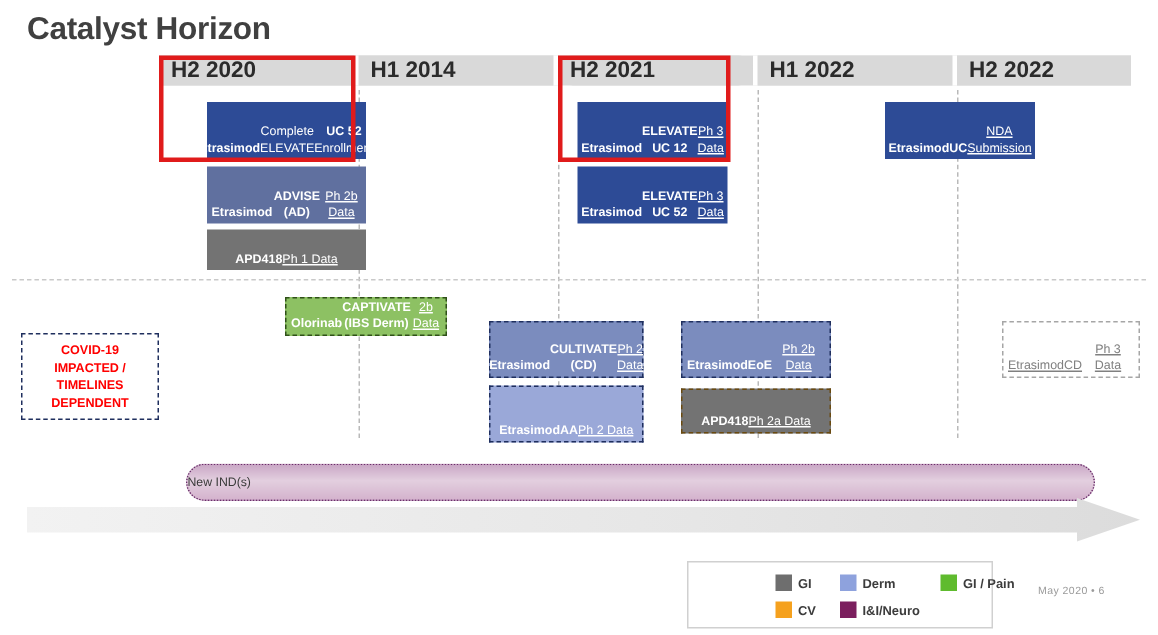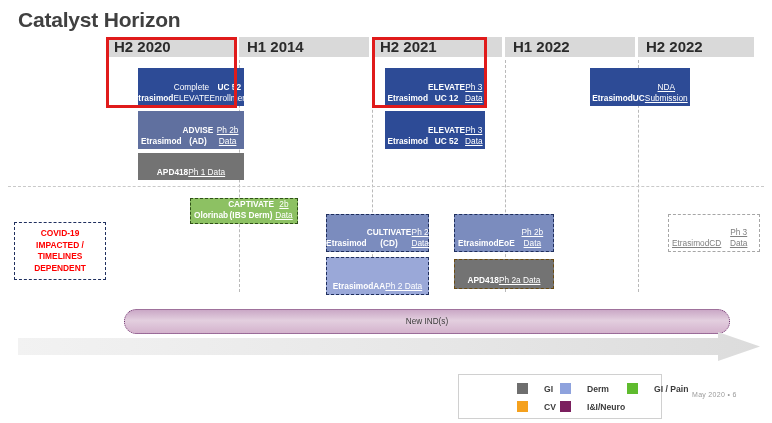--- a/index.html
+++ b/index.html
@@ -84,34 +84,34 @@
     display:flex;align-items:center;justify-content:center;text-align:center;
     color:#ff0000;font-weight:bold;font-size:8.4px;line-height:11.5px;
   }
 
   
   .pill{
     position:absolute;box-sizing:border-box;
     border-radius:16px;
     border:1.6px dotted #6b2f6b;
     background:linear-gradient(180deg,#caa8c6 0%,#e3cfdf 45%,#d4b3cd 100%);
-    display:flex;align-items:center;justify-content:center;
+    display:flex;align-items:center;justify-content:flex-start;
     font-size:8.2px;color:#3b3b3b;
   }
 
   
   .arrow-wrap{position:absolute;left:18px;top:332px;width:742px;height:30px;}
   .arrow-wrap svg{display:block;}
 
   
   .legend{
     position:absolute;left:458px;top:374px;width:204px;height:45px;
     border:1px solid #d0d0d0;background:#ffffff;box-sizing:border-box;
   }
-  .lg-item{position:absolute;display:flex;align-items:center;gap:16px;padding-left:44px;}
+  .lg-item{position:absolute;display:flex;align-items:center;gap:4px;padding-left:44px;}
   .sw{width:11px;height:11px;display:inline-block;}
   .lg-label{font-size:8.6px;font-weight:bold;color:#3c3c3c;white-space:nowrap;}
 
   
   .footer{
     position:absolute;left:692px;top:391px;
     font-size:7px;color:#9a9a9a;letter-spacing:0.3px;white-space:nowrap;
   }
 </style>
 </head>

